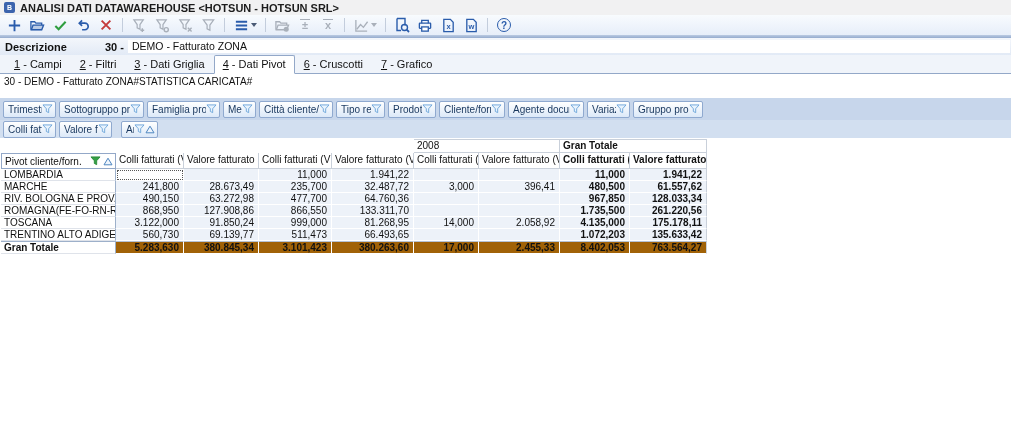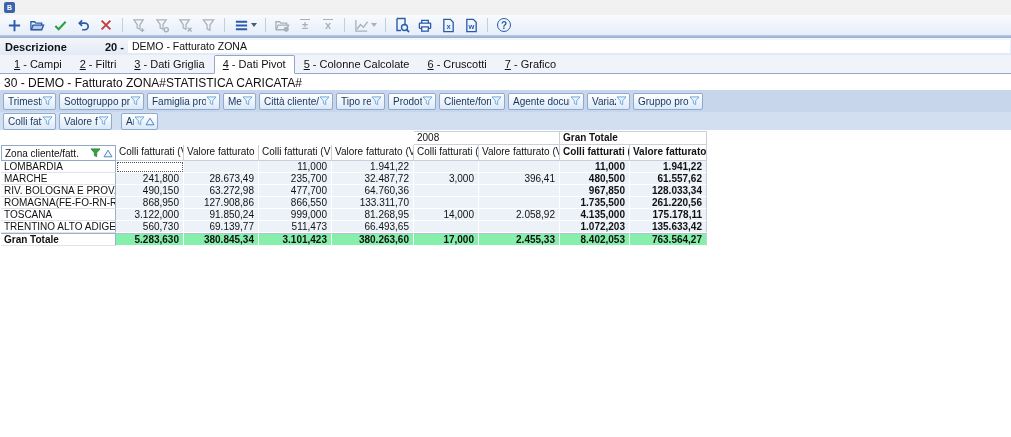--- a/index.html
+++ b/index.html
@@ -29,21 +29,21 @@
     align-items:center; font-size:11px; padding-left:5px; color:#111; }
   .desclabel { font-weight:bold; width:100px; }
   .desccode { font-weight:bold; margin-right:4px; }
   .descfield { flex:1; background:#fff; height:13px; margin-right:1px; padding:0 4px;
     font-size:10.5px; line-height:13px; color:#111; }
   .tabstrip { height:19px; background:#f0f4fa; border-bottom:1px solid #93a8c8;
     display:flex; align-items:flex-end; padding-left:5px; }
   .tab { font-size:11px; color:#111; padding:2px 9px 3px; cursor:default; white-space:nowrap; }
   .tab.selected { background:#fff; border:1px solid #93a8c8; border-bottom:1px solid #fff;
     margin-bottom:-1px; border-radius:2px 2px 0 0; padding:2px 8px 3px; }
-  .statusline { height:16px; background:#fff; font-size:12px; color:#111;
+  .statusline { height:24px; background:#fff; font-size:10px; color:#111;
     padding:2px 0 0 4px; }
   .band1 { height:22px; background:#c7d6eb; display:flex; align-items:center;
     gap:3px; padding-left:3px; }
   .band2 { height:18px; background:#d2dff0; display:flex; align-items:center;
     gap:3px; padding-left:3px; }
   .fieldbtn { height:17px; background:linear-gradient(#ffffff,#dce9f8);
     border:1px solid #8fa9cf; border-radius:2px; font-size:10px; color:#17365d;
     display:flex; align-items:center; padding:0 2px 0 4px; overflow:hidden;
     flex:0 0 auto; }
   .fieldbtn .lbl { flex:1; overflow:hidden; white-space:nowrap; }
@@ -64,28 +64,29 @@
   .zhead .lbl { flex:1; overflow:hidden; white-space:nowrap; }
   .zcell { background:#fff; border-bottom:1px solid #dfe3ea; border-right:1px solid #9db0ca;
     padding-left:3px; line-height:11px; white-space:nowrap; overflow:hidden;
     display:flex; align-items:center; }
   .zcell.total { font-weight:bold; border-top:1px solid #9db0ca; }
   .dcell { background:#edf2f9; border-right:1px solid #fff; border-bottom:1px solid #fff;
     text-align:right; padding-right:4px; line-height:11px; display:flex;
     align-items:center; justify-content:flex-end; white-space:nowrap; }
   .dcell.gt { font-weight:bold; }
   .dcell.lastcol { border-right:1px solid #c9d0da; }
-  .dcell.trow { font-weight:bold; border-top:1px solid #b6c2d4; background:#86efac; }
+  .dcell.trow { font-weight:bold; border-top:1px solid #b6c2d4; background:#a16207; }
   .dcell.sel { background:#fff; outline:1px dotted #555; outline-offset:-2px; }
 </style>
 </head>
 <body>
 
 <div class="titlebar">
   <span class="appbadge">B</span>
+  <span>ANALISI DATI DATAWAREHOUSE &lt;HOTSUN - HOTSUN SRL&gt;</span>
 </div>
 
 <div class="toolbar">
   <div class="tbtn">
     <svg width="15" height="15" viewBox="0 0 16 16" fill="none" stroke="currentColor" stroke-width="2">
         <path d="M8 2v12M2 8h12"></path>
       </svg>
   </div>
   <div class="tbtn">
     <svg width="16" height="15" viewBox="0 0 16 16" fill="none" stroke="currentColor" stroke-width="1.4">
@@ -194,30 +195,29 @@
   <div class="tsep"></div>
   <div class="tbtn">
     <span class="helpbtn">?</span>
   </div>
 </div>
 
 <div class="bluesep"></div>
 
 <div class="descrow">
   <span class="desclabel">Descrizione</span>
-  <span class="desccode">20 -</span>
+  <span class="desccode">30 -</span>
   <div class="descfield">DEMO - Fatturato ZONA</div>
 </div>
 
 <div class="tabstrip">
   <span class="tab"><span class="tab-label"><u>1</u> - Campi</span></span>
   <span class="tab"><span class="tab-label"><u>2</u> - Filtri</span></span>
   <span class="tab"><span class="tab-label"><u>3</u> - Dati Griglia</span></span>
   <span class="tab selected"><span class="tab-label"><u>4</u> - Dati Pivot</span></span>
-  <span class="tab"><span class="tab-label"><u>5</u> - Colonne Calcolate</span></span>
   <span class="tab"><span class="tab-label"><u>6</u> - Cruscotti</span></span>
   <span class="tab"><span class="tab-label"><u>7</u> - Grafico</span></span>
 </div>
 
 <div class="statusline">30 - DEMO - Fatturato ZONA#STATISTICA CARICATA#</div>
 
 <div class="band1">
     <div class="fieldbtn" style="width: 53px;">
       <span class="lbl">Trimestri</span>
       <svg width="11" height="10" viewBox="0 0 12 11" style="flex:0 0 auto">
@@ -308,21 +308,21 @@
       </svg>
     </div>
   </div>
 
 <div class="pivotwrap">
   <div class="pgrid" style="grid-template-columns: 115px 68px 75px 73px 82px 65px 81px 70px 77px;">
       <div class="corner" style="grid-area: 1 / 1;"></div>
       <div class="yhead" style="grid-area: 1 / 6 / auto / span 2;">2008</div>
       <div class="yhead bold" style="grid-area: 1 / 8 / auto / span 2;">Gran Totale</div>
       <div class="zhead" style="grid-area: 2 / 1;">
-        <span class="lbl">Zona cliente/fatt.</span>
+        <span class="lbl">Pivot cliente/forn.</span>
         <svg width="11" height="10" viewBox="0 0 12 11" style="flex:0 0 auto">
      <path d="M1 1h10L7.3 5.2v4.3l-2.6-1.3V5.2z" fill="#35a145" stroke="#2c8a3a" stroke-width="1"></path>
         </svg>
         <svg width="10" height="9" viewBox="0 0 10 9" style="flex:0 0 auto">
      <path d="M5 1.2L9 7.8H1z" fill="#eef5fd" stroke="#4f86c0" stroke-width="1"></path>
         </svg>
       </div>
       <div class="shead" style="grid-area: 2 / 2;">Colli fatturati (VEN)</div>
       <div class="shead" style="grid-area: 2 / 3;">Valore fatturato (VEN)</div>
       <div class="shead" style="grid-area: 2 / 4;">Colli fatturati (VEN)</div>

